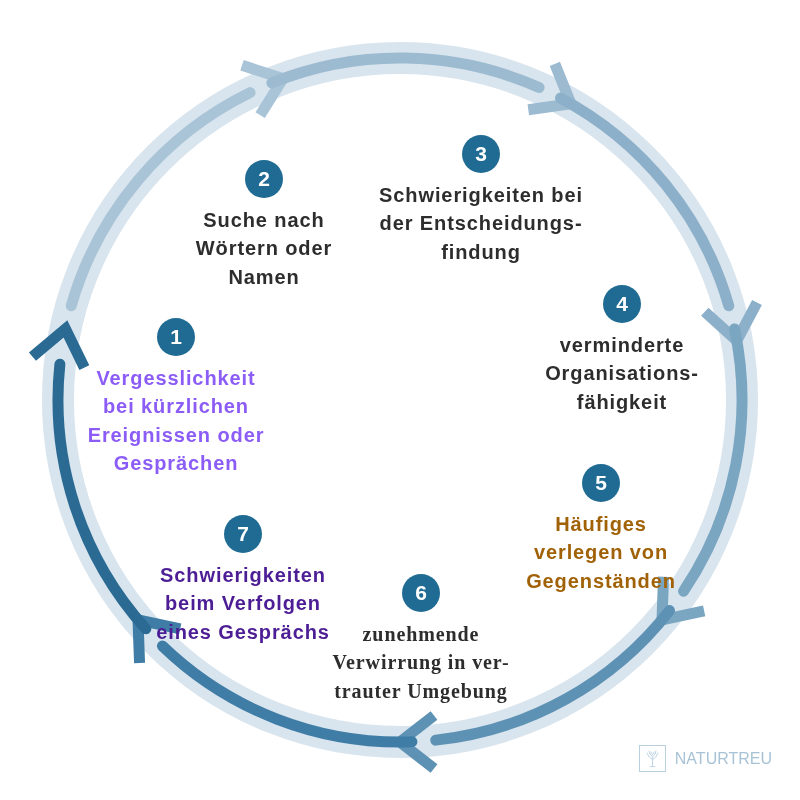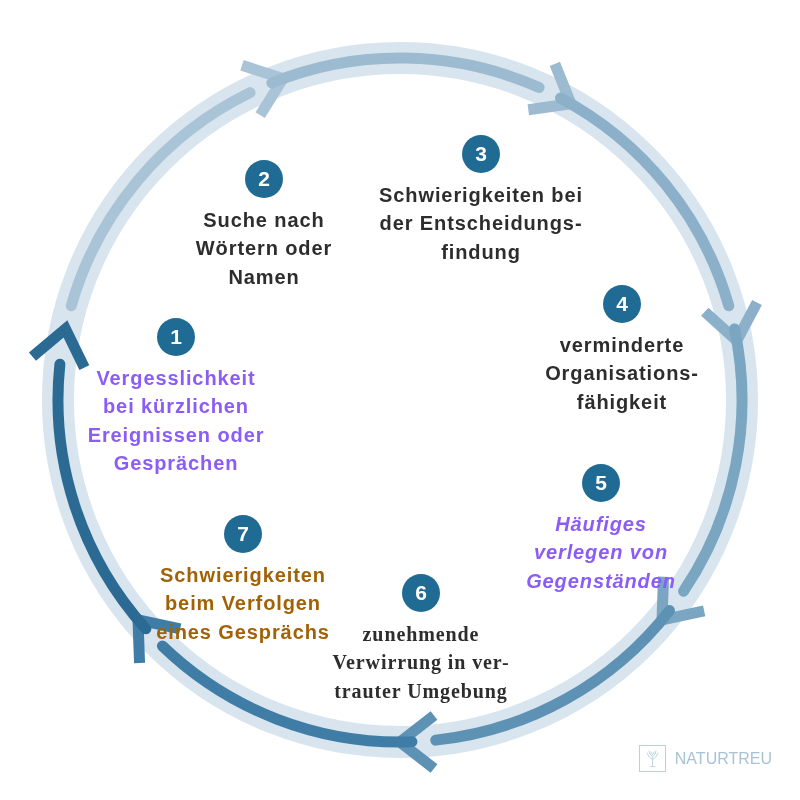--- a/index.html
+++ b/index.html
@@ -127,33 +127,33 @@
 findung</div>
       </div>
       <div class="step-node" style="left: 622px; top: 285px;">
         <div class="step-badge" style="background: rgb(32, 107, 147);">4</div>
         <div class="step-label" style="color: rgb(45, 45, 45);">verminderte
 Organisations-
 fähigkeit</div>
       </div>
       <div class="step-node" style="left: 601px; top: 464px;">
         <div class="step-badge" style="background: rgb(32, 107, 147);">5</div>
-        <div class="step-label" style="color: #8b5cf6; font-style: italic;">Häufiges
+        <div class="step-label" style="color: #a16207;">Häufiges
 verlegen von
 Gegenständen</div>
       </div>
       <div class="step-node" style="left: 421px; top: 574px;">
         <div class="step-badge" style="background: rgb(32, 107, 147);">6</div>
         <div class="step-label" style="color: rgb(45, 45, 45); font-family: Liberation Serif, serif;">zunehmende
 Verwirrung in ver-
 trauter Umgebung</div>
       </div>
       <div class="step-node" style="left: 243px; top: 515px;">
         <div class="step-badge" style="background: rgb(32, 107, 147);">7</div>
-        <div class="step-label" style="color: #a16207;">Schwierigkeiten
+        <div class="step-label" style="color: #4c1d95;">Schwierigkeiten
 beim Verfolgen
 eines Gesprächs</div>
       </div>
     </div>
 
   <div id="brand-logo">
     <svg id="brand-mark" viewBox="0 0 32 32">
       <g stroke="#b9d0e0" stroke-width="1.15" fill="none" stroke-linecap="round">
         <path d="M16 26 L16 15"></path>
         <path d="M16 17.5 L11 13"></path>

